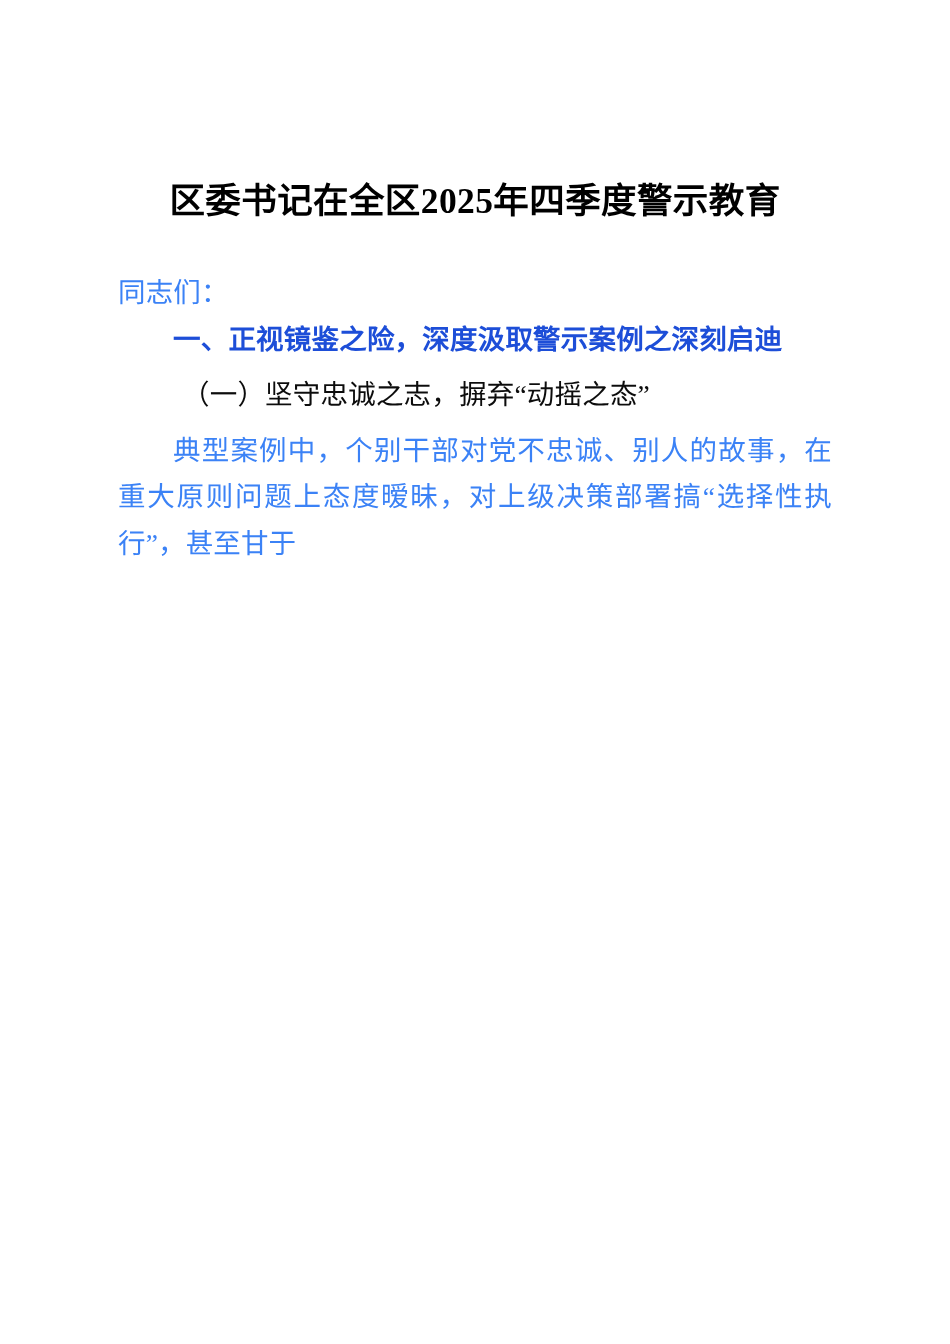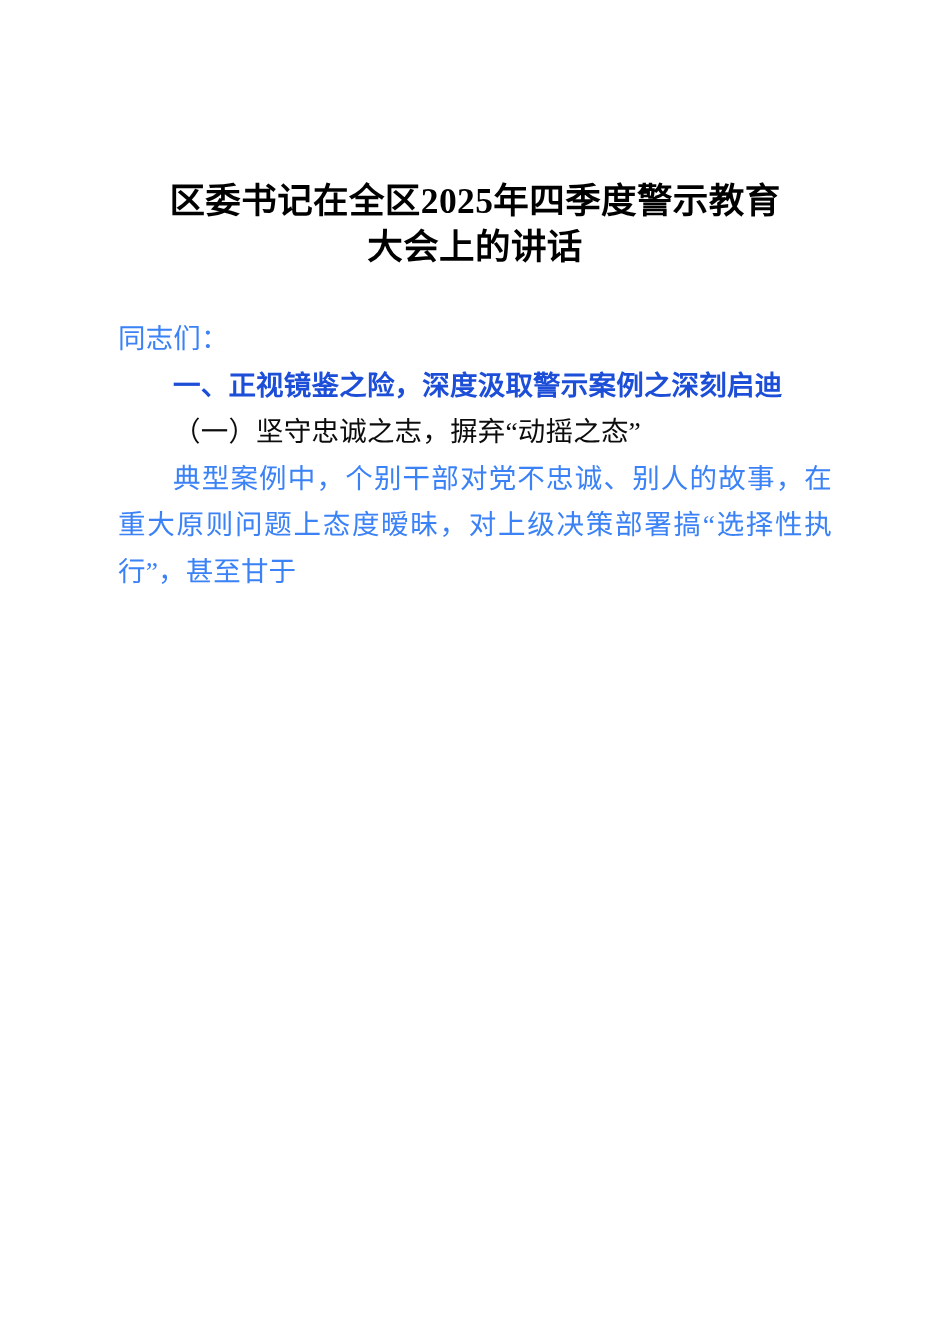--- a/index.html
+++ b/index.html
@@ -72,34 +72,33 @@
     letter-spacing: 0.2px;
   }
 
   
   .h2line {
     font-family: "Liberation Serif", "DejaVu Serif", serif;
     font-weight: 400;
     font-size: 27.5px;
     line-height: 46.5px;
     color: #0c0c0c;
-    margin: 0;
+    margin: 9px;
     text-indent: 2em;
     letter-spacing: 0.2px;
   }
 </style>
 </head>
 <body>
 
 <div class="page">
   <div class="page-body">
 
     <h1 class="doc-title">
       <span>区委书记在全区2025年四季度警示教育</span><br>
-      <span>大会上的讲话</span>
     </h1>
 
     <p class="p p--salutation">同志们：</p>
 
 
     <p class="h1line">一、正视镜鉴之险，深度汲取警示案例之深刻启迪</p>
 
 
     <p class="h2line">（一）坚守忠诚之志，摒弃“动摇之态”</p>
 

